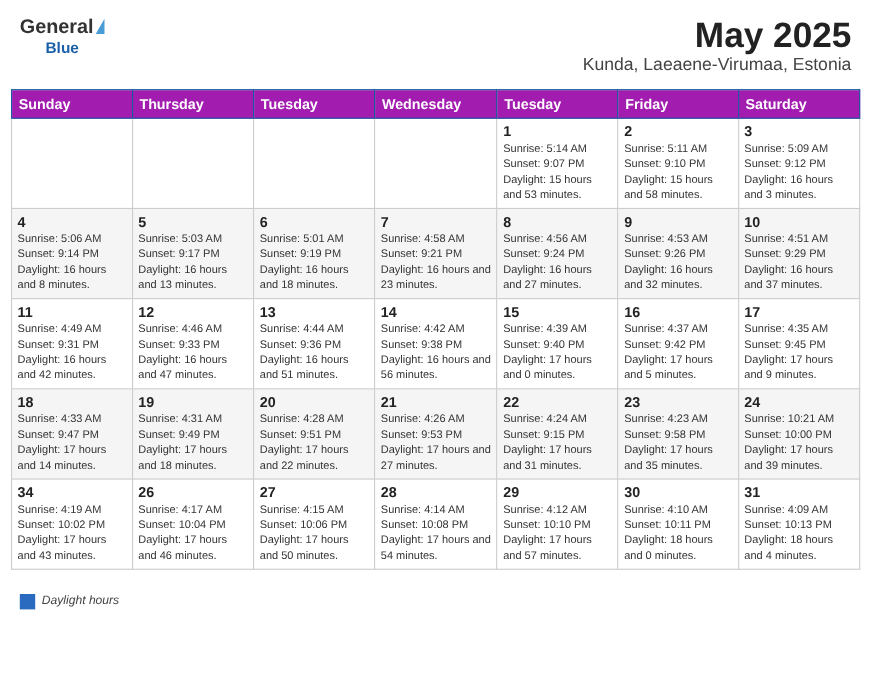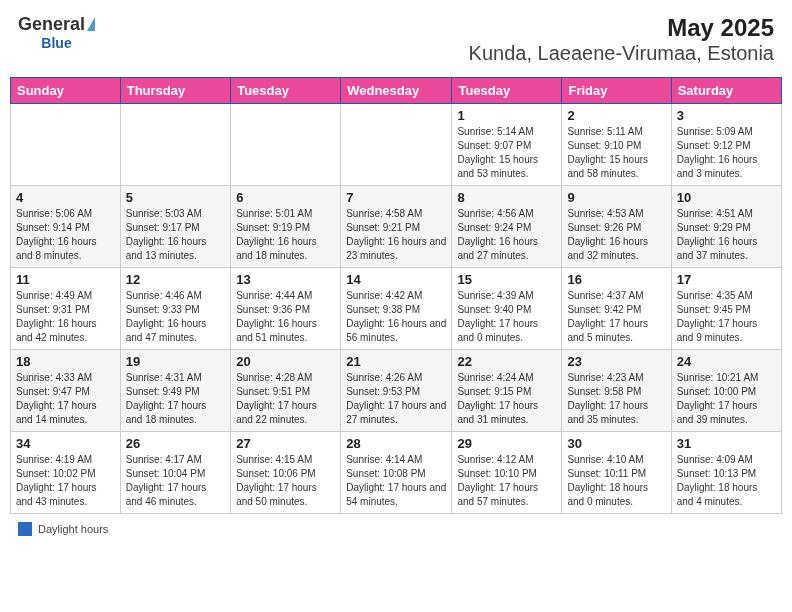--- a/index.html
+++ b/index.html
@@ -41,36 +41,36 @@
       height: 0;
       border-left: 8px solid transparent;
       border-bottom: 14px solid #4a9cd6;
       margin-left: 2px;
       margin-bottom: 2px;
     }
     .title-section {
       text-align: right;
     }
     .month-title {
-      font-size: 24px;
+      font-size: 32px;
       font-weight: bold;
       color: #222;
     }
     .location-title {
-      font-size: 20px;
+      font-size: 16px;
       color: #444;
       text-align: center;
     }
     .calendar {
       width: 100%;
       border-collapse: collapse;
       border: 1px solid #ccc;
     }
     .calendar th {
-      background-color: #ec4899;
+      background-color: #a21caf;
       color: #fff;
       font-size: 13px;
       font-weight: bold;
       padding: 5px 6px;
       text-align: left;
       border: 1px solid #1a5aa0;
     }
     .calendar td {
       vertical-align: top;
       border: 1px solid #ccc;
@@ -94,25 +94,26 @@
     .day-info {
       font-size: 10px;
       color: #333;
       line-height: 1.4;
     }
     .empty-cell {
       background: #fff;
     }
     .footer {
       display: flex;
-      align-items: center;
-      margin-top: 6px;
+      align-items: flex-start;
+      margin-top: 20px;
       padding: 2px 8px;
       font-size: 11px;
       color: #444;
+      font-style: italic;
     }
     .legend-box {
       width: 14px;
       height: 14px;
       background: #2a6abf;
       margin-right: 6px;
       flex-shrink: 0;
     }
   </style>
 </head>

